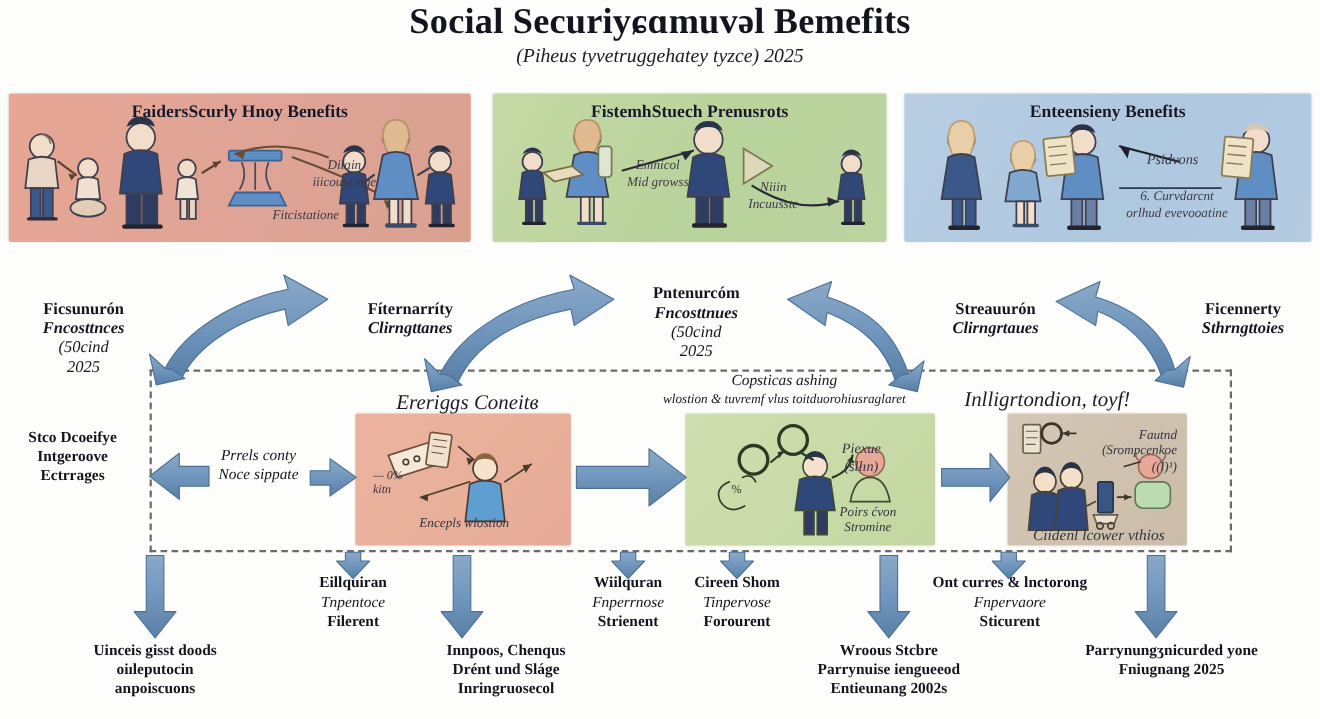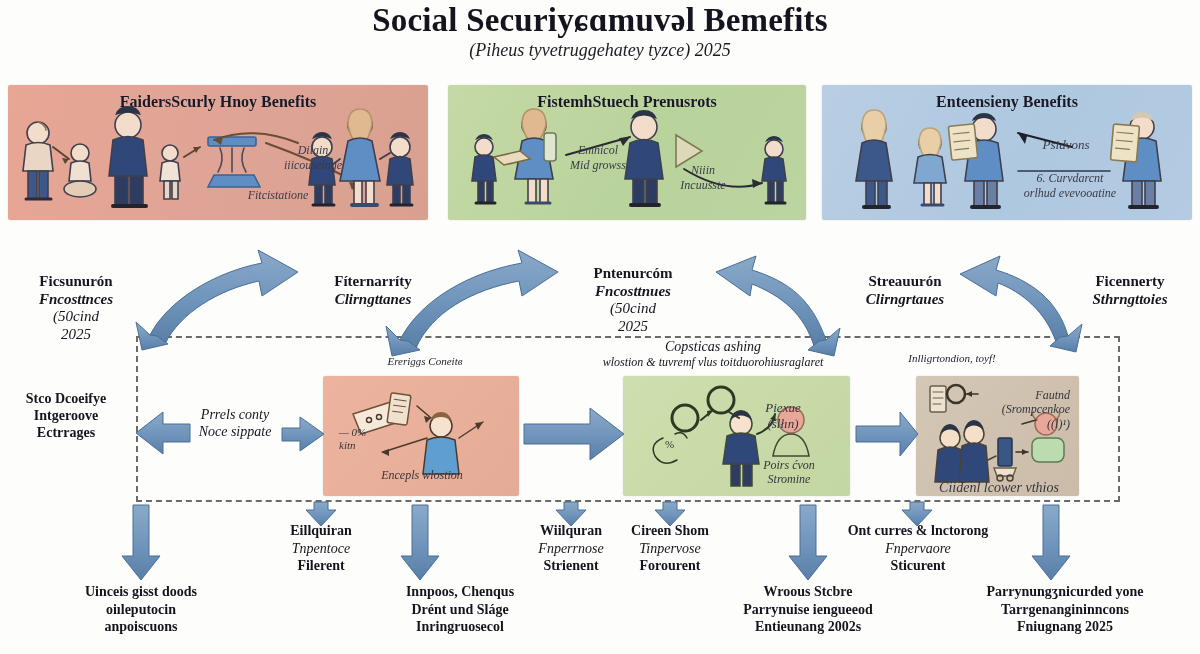--- a/index.html
+++ b/index.html
@@ -122,21 +122,21 @@
     position: absolute;
     font-style: italic;
     font-size: 11px;
     color: #34343e;
     text-align: center;
     line-height: 1.2;
   }
   .card-label {
     position: absolute;
     font-style: italic;
-    font-size: 11px;
+    font-size: 19px;
     color: #1c1c28;
     text-align: center;
     line-height: 1.25;
   }
 
   
   .flowtext {
     position: absolute;
     text-align: center;
     line-height: 1.22;
@@ -339,21 +339,21 @@
   <div class="cap" style="left:2px; top:238px; width:148px;">
     <div class="l1">Ficsunurón</div>
     <div class="l2">Fncosttnces</div>
     <div class="l3">(50cind</div>
     <div class="l4">2025</div>
   </div>
   <div class="cap" style="left:293px; top:238px; width:160px;">
     <div class="l1">Fíternarríty</div>
     <div class="l2">Clirngttanes</div>
   </div>
-  <div class="cap" style="left:553px; top:230px; width:160px;">
+  <div class="cap" style="left:553px; top:224px; width:160px;">
     <div class="l1">Pntenurcóm</div>
     <div class="l2">Fncosttnues</div>
     <div class="l3">(50cind</div>
     <div class="l4">2025</div>
   </div>
   <div class="cap" style="left:820px; top:238px; width:170px;">
     <div class="l1">Streauurón</div>
     <div class="l2">Clirngrtaues</div>
   </div>
   <div class="cap" style="left:1055px; top:238px; width:150px;">
@@ -496,21 +496,20 @@
     <span class="b">Parrynuise iengueeod</span>
     <span class="b">Entieunang 2002s</span>
   </div>
   <div class="blabel" style="left:818px; top:522px; width:200px;">
     <span class="b">Ont curres &amp; lnctorong</span>
     <span class="i">Fnpervaore</span>
     <span class="b">Sticurent</span>
   </div>
   <div class="blabel" style="left:945px; top:583px; width:240px;">
     <span class="b">Parrynungʒnicurded yone</span>
-    <span class="b">Tarrgenangininncons</span>
     <span class="b">Fniugnang 2025</span>
   </div>
 
   <svg class="overlay" viewBox="0 0 1200 654">
     <defs>
       <linearGradient id="agrad" x1="0" y1="0" x2="0" y2="1">
         <stop offset="0%" stop-color="#8aa9c8"></stop>
         <stop offset="55%" stop-color="#6f94bb"></stop>
         <stop offset="100%" stop-color="#5a7fa6"></stop>
       </linearGradient>

